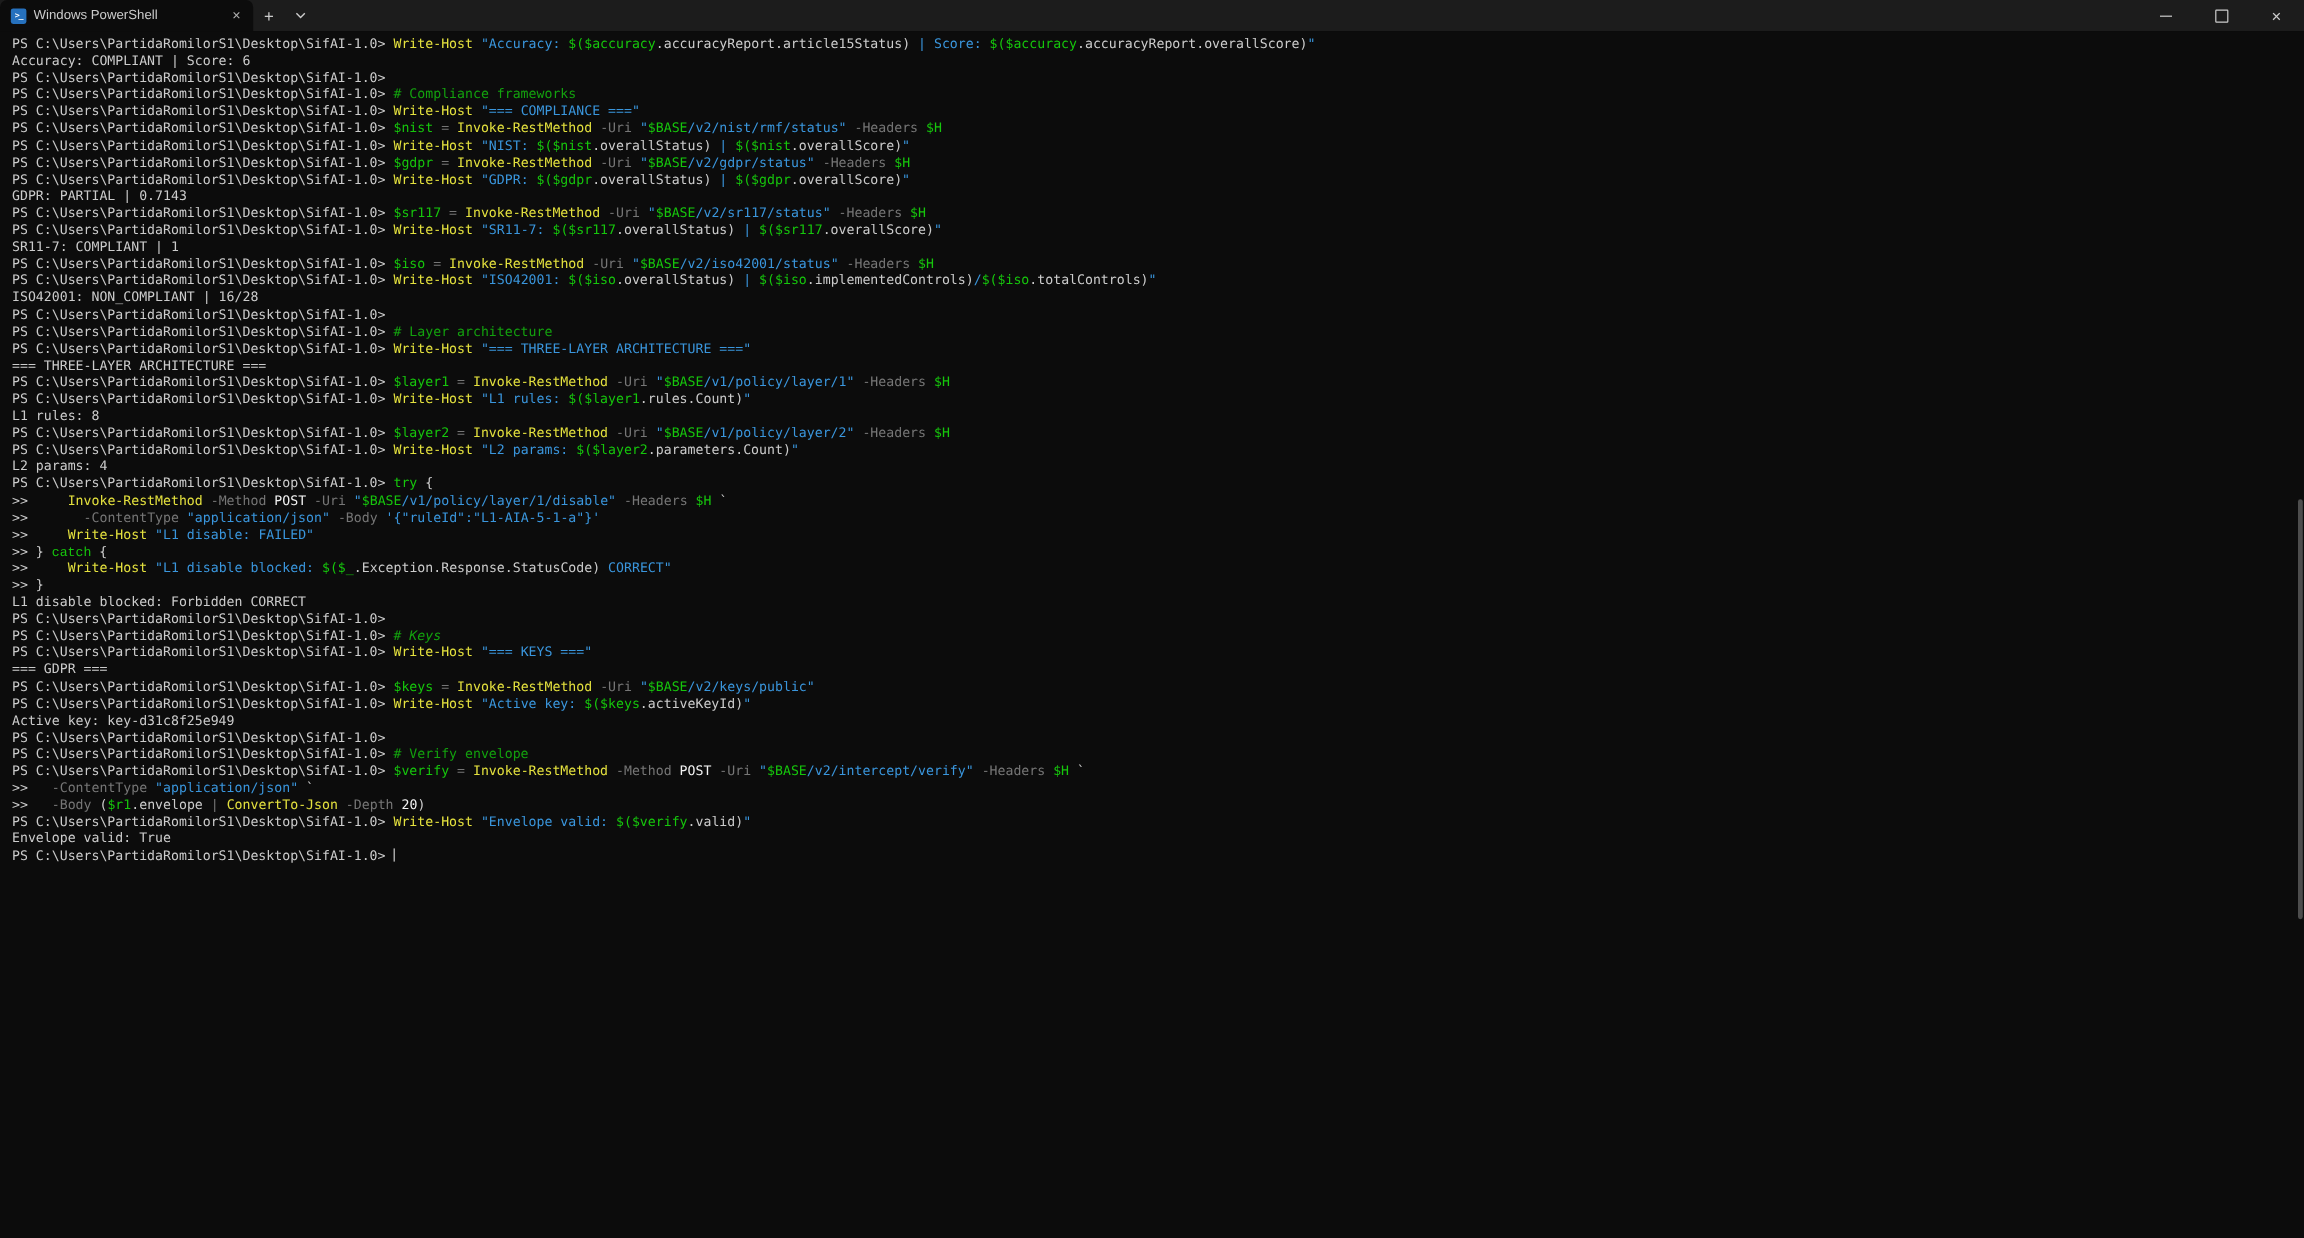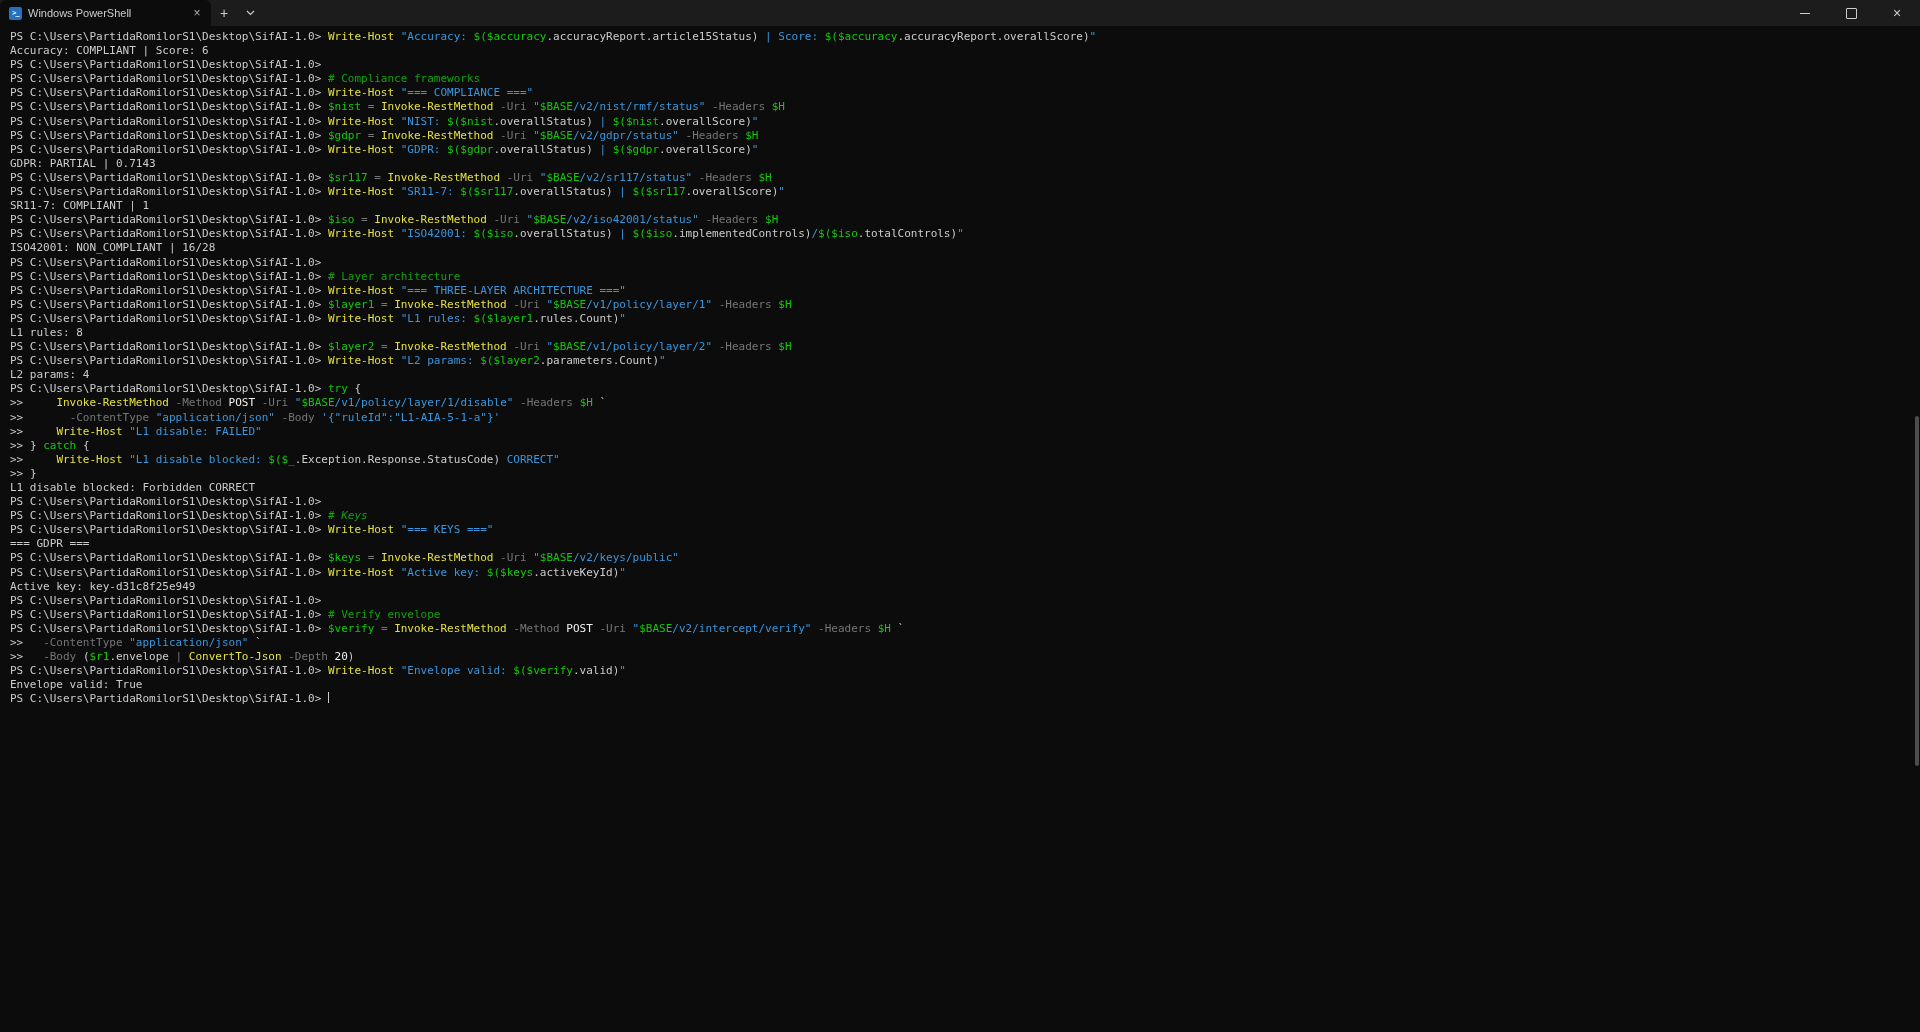--- a/index.html
+++ b/index.html
@@ -73,31 +73,32 @@
         <div class="line"><span style="color: rgb(204, 204, 204);">GDPR: PARTIAL | 0.7143</span></div>
         <div class="line"><span style="color: rgb(204, 204, 204);">PS C:\Users\PartidaRomilorS1\Desktop\SifAI-1.0&gt; </span><span style="color: rgb(22, 198, 12);">$sr117 </span><span style="color: rgb(118, 118, 118);">= </span><span style="color: rgb(228, 225, 62);">Invoke-RestMethod </span><span style="color: rgb(118, 118, 118);">-Uri </span><span style="color: rgb(58, 150, 221);">"</span><span style="color: rgb(22, 198, 12);">$BASE</span><span style="color: rgb(58, 150, 221);">/v2/sr117/status" </span><span style="color: rgb(118, 118, 118);">-Headers </span><span style="color: rgb(22, 198, 12);">$H</span></div>
         <div class="line"><span style="color: rgb(204, 204, 204);">PS C:\Users\PartidaRomilorS1\Desktop\SifAI-1.0&gt; </span><span style="color: rgb(228, 225, 62);">Write-Host </span><span style="color: rgb(58, 150, 221);">"SR11-7: </span><span style="color: rgb(22, 198, 12);">$($sr117</span><span style="color: rgb(204, 204, 204);">.overallStatus</span><span style="color: rgb(204, 204, 204);">)</span><span style="color: rgb(58, 150, 221);"> | </span><span style="color: rgb(22, 198, 12);">$($sr117</span><span style="color: rgb(204, 204, 204);">.overallScore</span><span style="color: rgb(204, 204, 204);">)</span><span style="color: rgb(58, 150, 221);">"</span></div>
         <div class="line"><span style="color: rgb(204, 204, 204);">SR11-7: COMPLIANT | 1</span></div>
         <div class="line"><span style="color: rgb(204, 204, 204);">PS C:\Users\PartidaRomilorS1\Desktop\SifAI-1.0&gt; </span><span style="color: rgb(22, 198, 12);">$iso </span><span style="color: rgb(118, 118, 118);">= </span><span style="color: rgb(228, 225, 62);">Invoke-RestMethod </span><span style="color: rgb(118, 118, 118);">-Uri </span><span style="color: rgb(58, 150, 221);">"</span><span style="color: rgb(22, 198, 12);">$BASE</span><span style="color: rgb(58, 150, 221);">/v2/iso42001/status" </span><span style="color: rgb(118, 118, 118);">-Headers </span><span style="color: rgb(22, 198, 12);">$H</span></div>
         <div class="line"><span style="color: rgb(204, 204, 204);">PS C:\Users\PartidaRomilorS1\Desktop\SifAI-1.0&gt; </span><span style="color: rgb(228, 225, 62);">Write-Host </span><span style="color: rgb(58, 150, 221);">"ISO42001: </span><span style="color: rgb(22, 198, 12);">$($iso</span><span style="color: rgb(204, 204, 204);">.overallStatus</span><span style="color: rgb(204, 204, 204);">)</span><span style="color: rgb(58, 150, 221);"> | </span><span style="color: rgb(22, 198, 12);">$($iso</span><span style="color: rgb(204, 204, 204);">.implementedControls</span><span style="color: rgb(204, 204, 204);">)</span><span style="color: rgb(58, 150, 221);">/</span><span style="color: rgb(22, 198, 12);">$($iso</span><span style="color: rgb(204, 204, 204);">.totalControls</span><span style="color: rgb(204, 204, 204);">)</span><span style="color: rgb(58, 150, 221);">"</span></div>
         <div class="line"><span style="color: rgb(204, 204, 204); margin-top: 44px;">ISO42001: NON_COMPLIANT | 16/28</span></div>
         <div class="line"><span style="color: rgb(204, 204, 204);">PS C:\Users\PartidaRomilorS1\Desktop\SifAI-1.0&gt; </span></div>
         <div class="line"><span style="color: rgb(204, 204, 204);">PS C:\Users\PartidaRomilorS1\Desktop\SifAI-1.0&gt; </span><span style="color: rgb(19, 161, 14);"># Layer architecture</span></div>
         <div class="line"><span style="color: rgb(204, 204, 204);">PS C:\Users\PartidaRomilorS1\Desktop\SifAI-1.0&gt; </span><span style="color: rgb(228, 225, 62);">Write-Host </span><span style="color: rgb(58, 150, 221);">"=== THREE-LAYER ARCHITECTURE ==="</span></div>
+        <div class="line"><span style="color: rgb(204, 204, 204);">=== THREE-LAYER ARCHITECTURE ===</span></div>
         <div class="line"><span style="color: rgb(204, 204, 204);">PS C:\Users\PartidaRomilorS1\Desktop\SifAI-1.0&gt; </span><span style="color: rgb(22, 198, 12);">$layer1 </span><span style="color: rgb(118, 118, 118);">= </span><span style="color: rgb(228, 225, 62);">Invoke-RestMethod </span><span style="color: rgb(118, 118, 118);">-Uri </span><span style="color: rgb(58, 150, 221);">"</span><span style="color: rgb(22, 198, 12);">$BASE</span><span style="color: rgb(58, 150, 221);">/v1/policy/layer/1" </span><span style="color: rgb(118, 118, 118);">-Headers </span><span style="color: rgb(22, 198, 12);">$H</span></div>
         <div class="line"><span style="color: rgb(204, 204, 204);">PS C:\Users\PartidaRomilorS1\Desktop\SifAI-1.0&gt; </span><span style="color: rgb(228, 225, 62);">Write-Host </span><span style="color: rgb(58, 150, 221);">"L1 rules: </span><span style="color: rgb(22, 198, 12);">$($layer1</span><span style="color: rgb(204, 204, 204);">.rules.Count</span><span style="color: rgb(204, 204, 204);">)</span><span style="color: rgb(58, 150, 221);">"</span></div>
         <div class="line"><span style="color: rgb(204, 204, 204);">L1 rules: 8</span></div>
         <div class="line"><span style="color: rgb(204, 204, 204);">PS C:\Users\PartidaRomilorS1\Desktop\SifAI-1.0&gt; </span><span style="color: rgb(22, 198, 12);">$layer2 </span><span style="color: rgb(118, 118, 118);">= </span><span style="color: rgb(228, 225, 62);">Invoke-RestMethod </span><span style="color: rgb(118, 118, 118);">-Uri </span><span style="color: rgb(58, 150, 221);">"</span><span style="color: rgb(22, 198, 12);">$BASE</span><span style="color: rgb(58, 150, 221);">/v1/policy/layer/2" </span><span style="color: rgb(118, 118, 118);">-Headers </span><span style="color: rgb(22, 198, 12);">$H</span></div>
         <div class="line"><span style="color: rgb(204, 204, 204);">PS C:\Users\PartidaRomilorS1\Desktop\SifAI-1.0&gt; </span><span style="color: rgb(228, 225, 62);">Write-Host </span><span style="color: rgb(58, 150, 221);">"L2 params: </span><span style="color: rgb(22, 198, 12);">$($layer2</span><span style="color: rgb(204, 204, 204);">.parameters.Count</span><span style="color: rgb(204, 204, 204);">)</span><span style="color: rgb(58, 150, 221);">"</span></div>
         <div class="line"><span style="color: rgb(204, 204, 204);">L2 params: 4</span></div>
         <div class="line"><span style="color: rgb(204, 204, 204);">PS C:\Users\PartidaRomilorS1\Desktop\SifAI-1.0&gt; </span><span style="color: rgb(22, 198, 12);">try </span><span style="color: rgb(204, 204, 204);">{</span></div>
         <div class="line"><span style="color: rgb(204, 204, 204);">&gt;&gt; </span><span style="color: rgb(204, 204, 204);">    </span><span style="color: rgb(228, 225, 62);">Invoke-RestMethod </span><span style="color: rgb(118, 118, 118);">-Method </span><span style="color: rgb(242, 242, 242);">POST </span><span style="color: rgb(118, 118, 118);">-Uri </span><span style="color: rgb(58, 150, 221);">"</span><span style="color: rgb(22, 198, 12);">$BASE</span><span style="color: rgb(58, 150, 221);">/v1/policy/layer/1/disable" </span><span style="color: rgb(118, 118, 118);">-Headers </span><span style="color: rgb(22, 198, 12);">$H </span><span style="color: rgb(204, 204, 204);">`</span></div>
         <div class="line"><span style="color: rgb(204, 204, 204);">&gt;&gt; </span><span style="color: rgb(204, 204, 204);">      </span><span style="color: rgb(118, 118, 118);">-ContentType </span><span style="color: rgb(58, 150, 221);">"application/json" </span><span style="color: rgb(118, 118, 118);">-Body </span><span style="color: rgb(58, 150, 221);">'{"ruleId":"L1-AIA-5-1-a"}'</span></div>
         <div class="line"><span style="color: rgb(204, 204, 204);">&gt;&gt; </span><span style="color: rgb(204, 204, 204);">    </span><span style="color: rgb(228, 225, 62);">Write-Host </span><span style="color: rgb(58, 150, 221);">"L1 disable: FAILED"</span></div>
-        <div class="line"><span style="color: rgb(204, 204, 204);">&gt;&gt; </span><span style="color: rgb(204, 204, 204);">} </span><span style="color: rgb(22, 198, 12);">catch </span><span style="color: rgb(204, 204, 204);">{</span></div>
+        <div class="line"><span style="color: rgb(204, 204, 204);">&gt;&gt; </span><span style="color: rgb(204, 204, 204);">} </span><span style="color: rgb(22, 198, 12); font-family: Liberation Mono, monospace;">catch </span><span style="color: rgb(204, 204, 204);">{</span></div>
         <div class="line"><span style="color: rgb(204, 204, 204);">&gt;&gt; </span><span style="color: rgb(204, 204, 204);">    </span><span style="color: rgb(228, 225, 62);">Write-Host </span><span style="color: rgb(58, 150, 221);">"L1 disable blocked: </span><span style="color: rgb(22, 198, 12);">$($_</span><span style="color: rgb(204, 204, 204);">.Exception.Response.StatusCode</span><span style="color: rgb(204, 204, 204);">)</span><span style="color: rgb(58, 150, 221);"> CORRECT"</span></div>
         <div class="line"><span style="color: rgb(204, 204, 204);">&gt;&gt; </span><span style="color: rgb(204, 204, 204);">}</span></div>
         <div class="line"><span style="color: rgb(204, 204, 204);">L1 disable blocked: Forbidden CORRECT</span></div>
         <div class="line"><span style="color: rgb(204, 204, 204);">PS C:\Users\PartidaRomilorS1\Desktop\SifAI-1.0&gt; </span></div>
         <div class="line"><span style="color: rgb(204, 204, 204);">PS C:\Users\PartidaRomilorS1\Desktop\SifAI-1.0&gt; </span><span style="color: rgb(19, 161, 14); font-style: italic;"># Keys</span></div>
         <div class="line"><span style="color: rgb(204, 204, 204);">PS C:\Users\PartidaRomilorS1\Desktop\SifAI-1.0&gt; </span><span style="color: rgb(228, 225, 62);">Write-Host </span><span style="color: rgb(58, 150, 221);">"=== KEYS ==="</span></div>
         <div class="line"><span style="color: rgb(204, 204, 204);">=== GDPR ===</span></div>
         <div class="line"><span style="color: rgb(204, 204, 204);">PS C:\Users\PartidaRomilorS1\Desktop\SifAI-1.0&gt; </span><span style="color: rgb(22, 198, 12);">$keys </span><span style="color: rgb(118, 118, 118);">= </span><span style="color: rgb(228, 225, 62);">Invoke-RestMethod </span><span style="color: rgb(118, 118, 118);">-Uri </span><span style="color: rgb(58, 150, 221);">"</span><span style="color: rgb(22, 198, 12);">$BASE</span><span style="color: rgb(58, 150, 221);">/v2/keys/public"</span></div>
         <div class="line"><span style="color: rgb(204, 204, 204);">PS C:\Users\PartidaRomilorS1\Desktop\SifAI-1.0&gt; </span><span style="color: rgb(228, 225, 62);">Write-Host </span><span style="color: rgb(58, 150, 221);">"Active key: </span><span style="color: rgb(22, 198, 12);">$($keys</span><span style="color: rgb(204, 204, 204);">.activeKeyId</span><span style="color: rgb(204, 204, 204);">)</span><span style="color: rgb(58, 150, 221);">"</span></div>
         <div class="line"><span style="color: rgb(204, 204, 204);">Active key: key-d31c8f25e949</span></div>

